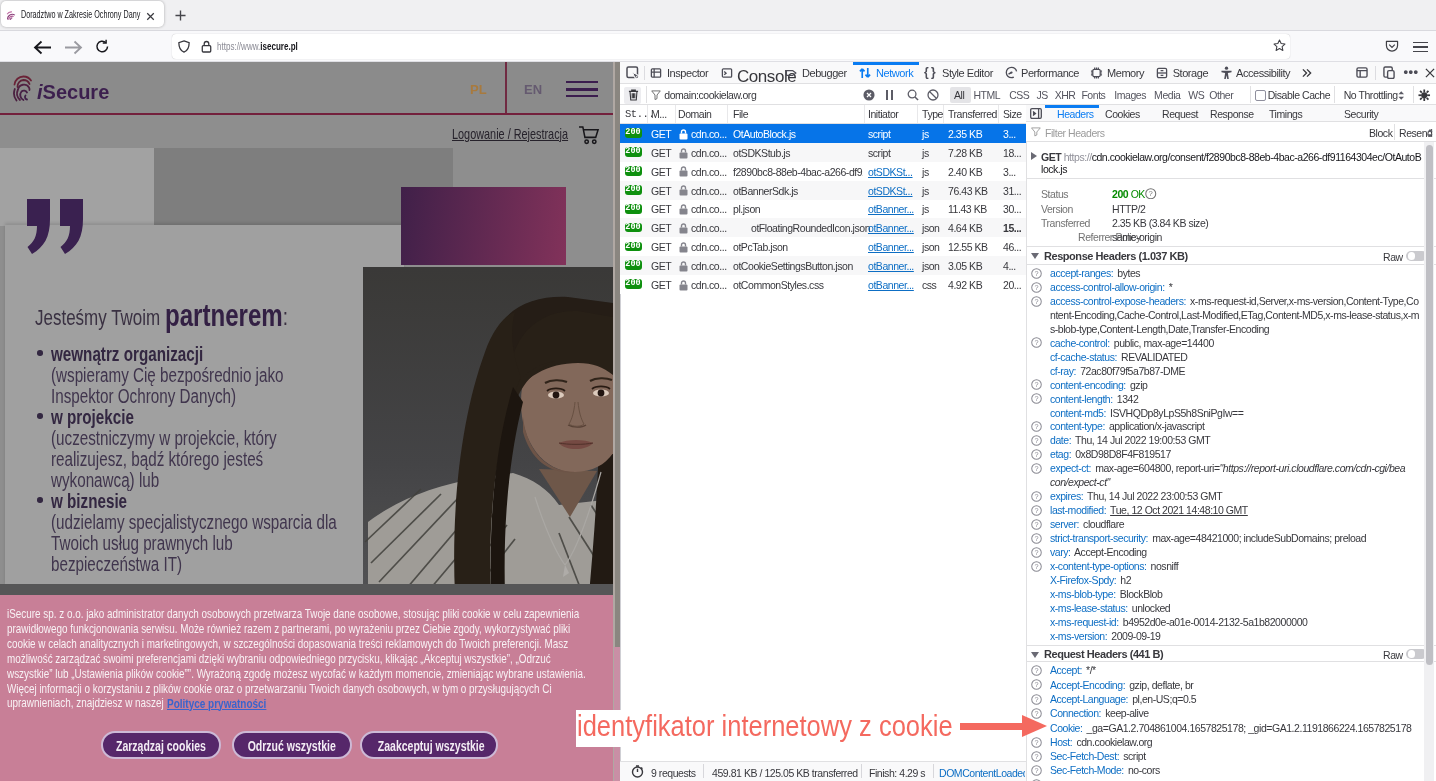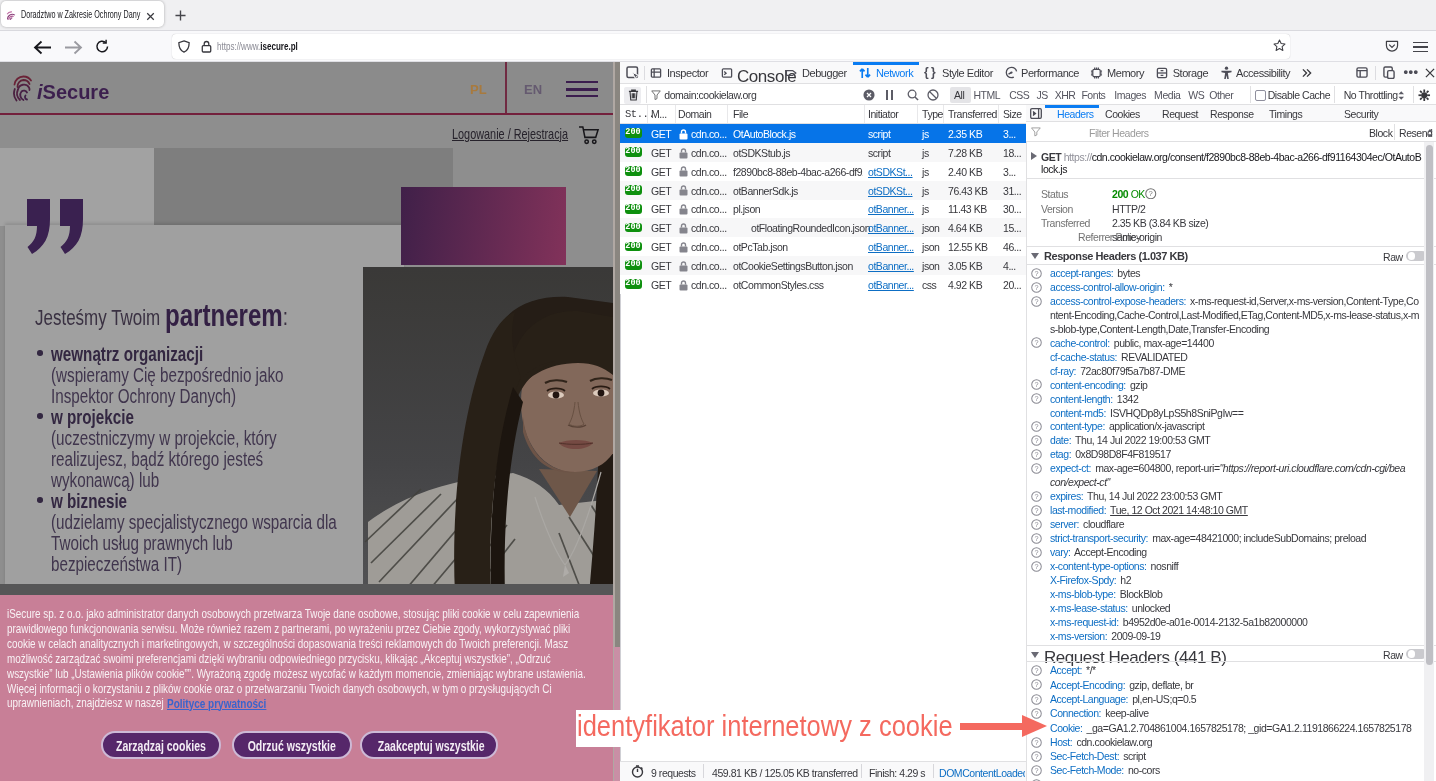--- a/index.html
+++ b/index.html
@@ -451,21 +451,21 @@
 <div class="dt" style="left:651px;top:222.25px;color:#38383d;">GET</div>
 <svg class="abs" style="left:679px;top:222.95px;" width="9" height="11" viewBox="0 0 9 11">
     <rect x="0.5" y="4.5" width="8" height="6" rx="1" fill="#85858d"></rect>
     <path d="M2.5 4.5 V3 A2 2 0 0 1 6.5 3 V4.5" stroke="#85858d" stroke-width="1.4" fill="none"></path>
   </svg>
 <div class="dt" style="left:691px;top:222.25px;color:#38383d;">cdn.co...</div>
 <div class="dt" style="left:751px;top:222.25px;width:130px;overflow:hidden;color:#38383d;">otFloatingRoundedIcon.json</div>
 <div class="dt" style="left:868px;top:222.25px;color:#0d6ec4;text-decoration:underline;">otBanner...</div>
 <div class="dt" style="left:922px;top:222.25px;color:#38383d;">json</div>
 <div class="dt" style="left:948px;top:222.25px;color:#38383d;">4.64 KB</div>
-<div class="dt" style="left:1003px;top:222.25px;width:22px;overflow:hidden;color:#38383d;">15...</div>
+<div class="dt" style="left:1003px;top:222.25px;width:22px;overflow:hidden;color:#38383d;font-weight:bold;">15...</div>
 <div class="abs" style="left:620px;top:237.3px;width:406px;height:18.85px;background:#fff;"></div>
 <div class="abs" style="left:624.5px;top:241.5px;width:17px;height:9.8px;background:#0e900e;border-radius:3px;color:#fff;font-family:'Liberation Mono',monospace;font-size:8.5px;font-weight:bold;text-align:center;line-height:9.8px;">200</div>
 <div class="dt" style="left:651px;top:241.10000000000002px;color:#38383d;">GET</div>
 <svg class="abs" style="left:679px;top:241.8px;" width="9" height="11" viewBox="0 0 9 11">
     <rect x="0.5" y="4.5" width="8" height="6" rx="1" fill="#85858d"></rect>
     <path d="M2.5 4.5 V3 A2 2 0 0 1 6.5 3 V4.5" stroke="#85858d" stroke-width="1.4" fill="none"></path>
   </svg>
 <div class="dt" style="left:691px;top:241.10000000000002px;color:#38383d;">cdn.co...</div>
 <div class="dt" style="left:733px;top:241.10000000000002px;width:130px;overflow:hidden;color:#38383d;">otPcTab.json</div>
 <div class="dt" style="left:868px;top:241.10000000000002px;color:#0d6ec4;text-decoration:underline;">otBanner...</div>
@@ -528,21 +528,21 @@
 <div class="dt" style="left:1105px;top:107.5px;">Cookies</div>
 <div class="dt" style="left:1162px;top:107.5px;">Request</div>
 <div class="dt" style="left:1210px;top:107.5px;">Response</div>
 <div class="dt" style="left:1269px;top:107.5px;">Timings</div>
 <div class="dt" style="left:1320px;top:107.5px;margin-left:24px;">Security</div>
 
 <div class="abs" style="left:1026px;top:122px;width:410px;height:20px;background:#fff;border-bottom:1px solid #e0e0e2;"></div>
 <svg class="abs" style="left:1031px;top:127px;" width="10" height="10" viewBox="0 0 11 11">
     <path d="M0.6 1 H10.2 L6.4 5.5 V8.8 L4.2 9.8 V5.5 Z" stroke="#999" stroke-width="1" fill="none"></path>
   </svg>
-<div class="dt" style="left:1045px;top:127px;color:#9b9b9b;margin-left:44px;">Filter Headers</div>
+<div class="dt" style="left:1045px;top:127px;color:#9b9b9b;">Filter Headers</div>
 <div class="dt" style="left:1369px;top:127px;">Block</div>
 <div class="abs" style="left:1394px;top:124px;width:1px;height:16px;background:#e0e0e2;"></div>
 <div class="dt" style="left:1399px;top:127px;">Resend</div>
 <svg class="abs" style="left:1427px;top:128.5px;" width="6" height="8" viewBox="0 0 6 8">
     <path d="M3 0 L5.6 2.8 H0.4 Z M3 8 L0.4 5.2 H5.6 Z" fill="#5c5c66"></path>
   </svg>
 
 <div style="position:absolute;left:1031px;top:152px;width:0;height:0;border-left:6px solid #6a6a74;border-top:4.5px solid transparent;border-bottom:4.5px solid transparent;"></div>
 <div class="dt" style="left:1041px;top:151px;"><b>GET</b> <span style="color:#909099;">https://</span><span style="color:#16161a;">cdn.cookielaw.org/consent/f2890bc8-88eb-4bac-a266-df91164304ec/OtAutoB</span></div>
 <div class="dt" style="left:1041px;top:163px;"><span style="color:#16161a;">lock.js</span></div>
@@ -656,21 +656,21 @@
   </svg>
 <div class="dt" style="left:1050px;top:559.9499999999999px;"><span style="color:#0d6ec4;">x-content-type-options:</span>  <span style="color:#38383d;">nosniff</span></div>
 <div class="dt" style="left:1050px;top:573.9px;"><span style="color:#0d6ec4;">X-Firefox-Spdy:</span>  <span style="color:#38383d;">h2</span></div>
 <div class="dt" style="left:1050px;top:587.85px;"><span style="color:#0d6ec4;">x-ms-blob-type:</span>  <span style="color:#38383d;">BlockBlob</span></div>
 <div class="dt" style="left:1050px;top:601.8000000000001px;"><span style="color:#0d6ec4;">x-ms-lease-status:</span>  <span style="color:#38383d;">unlocked</span></div>
 <div class="dt" style="left:1050px;top:615.7500000000001px;"><span style="color:#0d6ec4;">x-ms-request-id:</span>  <span style="color:#38383d;">b4952d0e-a01e-0014-2132-5a1b82000000</span></div>
 <div class="dt" style="left:1050px;top:629.7000000000002px;"><span style="color:#0d6ec4;">x-ms-version:</span>  <span style="color:#38383d;">2009-09-19</span></div>
 
 <div class="abs" style="left:1026px;top:645px;width:410px;height:1px;background:#e0e0e2;"></div>
 <div style="position:absolute;left:1031px;top:651.5px;width:0;height:0;border-top:6px solid #6a6a74;border-left:4.5px solid transparent;border-right:4.5px solid transparent;"></div>
-<div class="dt" style="left:1044px;top:648px;font-size:17px;font-weight:normal;">Request Headers (441 B)</div>
+<div class="dt" style="left:1044px;top:648px;font-size:11px;font-weight:bold;">Request Headers (441 B)</div>
 <div class="dt" style="left:1383px;top:648.5px;">Raw</div>
 <div class="abs" style="left:1406px;top:648.5px;width:21px;height:10.5px;background:#cacace;border-radius:5.5px;"></div>
 <div class="abs" style="left:1407.5px;top:650px;width:7.5px;height:7.5px;background:#fff;border-radius:50%;"></div>
 <div class="abs" style="left:1026px;top:661px;width:410px;height:1px;background:#e0e0e2;"></div>
 
 <svg class="abs" style="left:1031px;top:665.0px;" width="11" height="11" viewBox="0 0 12 12">
     <circle cx="6" cy="6" r="5.2" stroke="#8a8a93" stroke-width="1.1" fill="none"></circle>
     <text x="6" y="8.8" text-anchor="middle" font-size="8" fill="#8a8a93" font-family="Liberation Sans">?</text>
   </svg>
 <div class="dt" style="left:1050px;top:664.3px;"><span style="color:#0d6ec4;">Accept:</span>  <span style="color:#38383d;">*/*</span></div>

